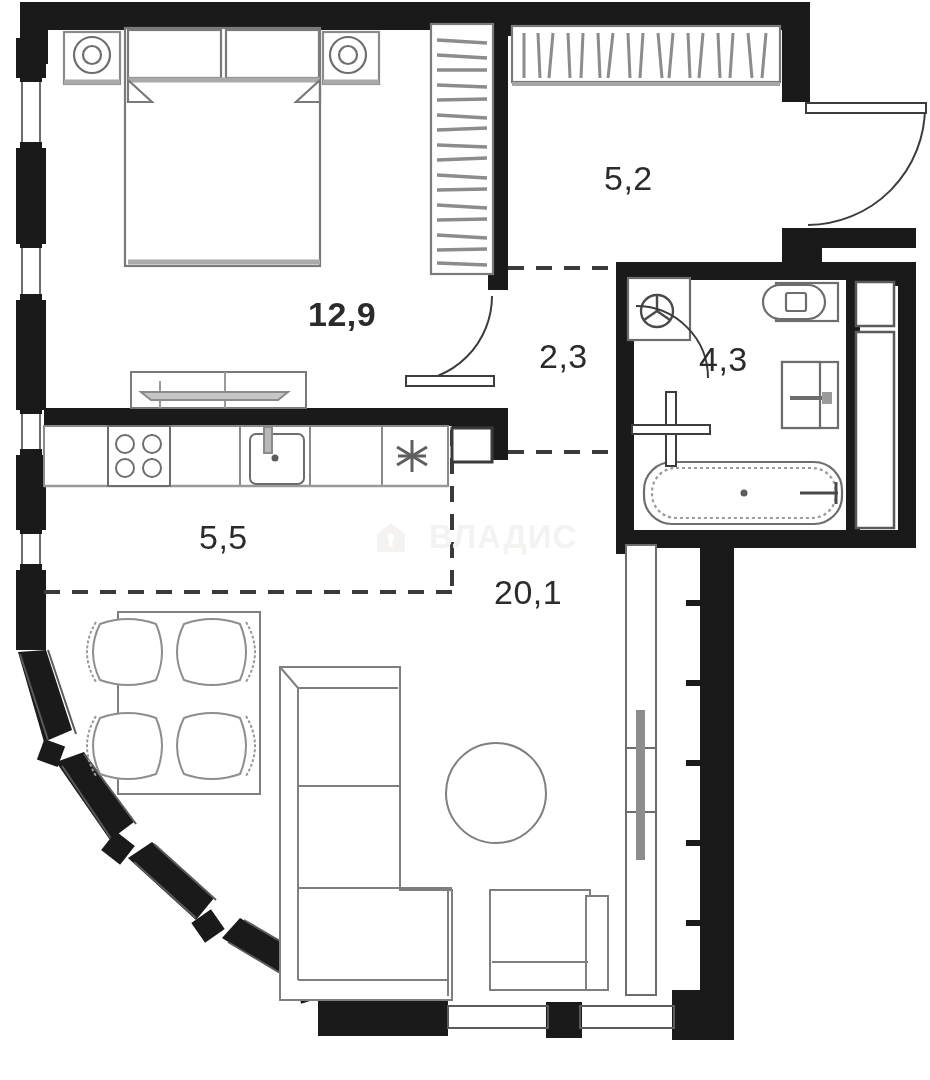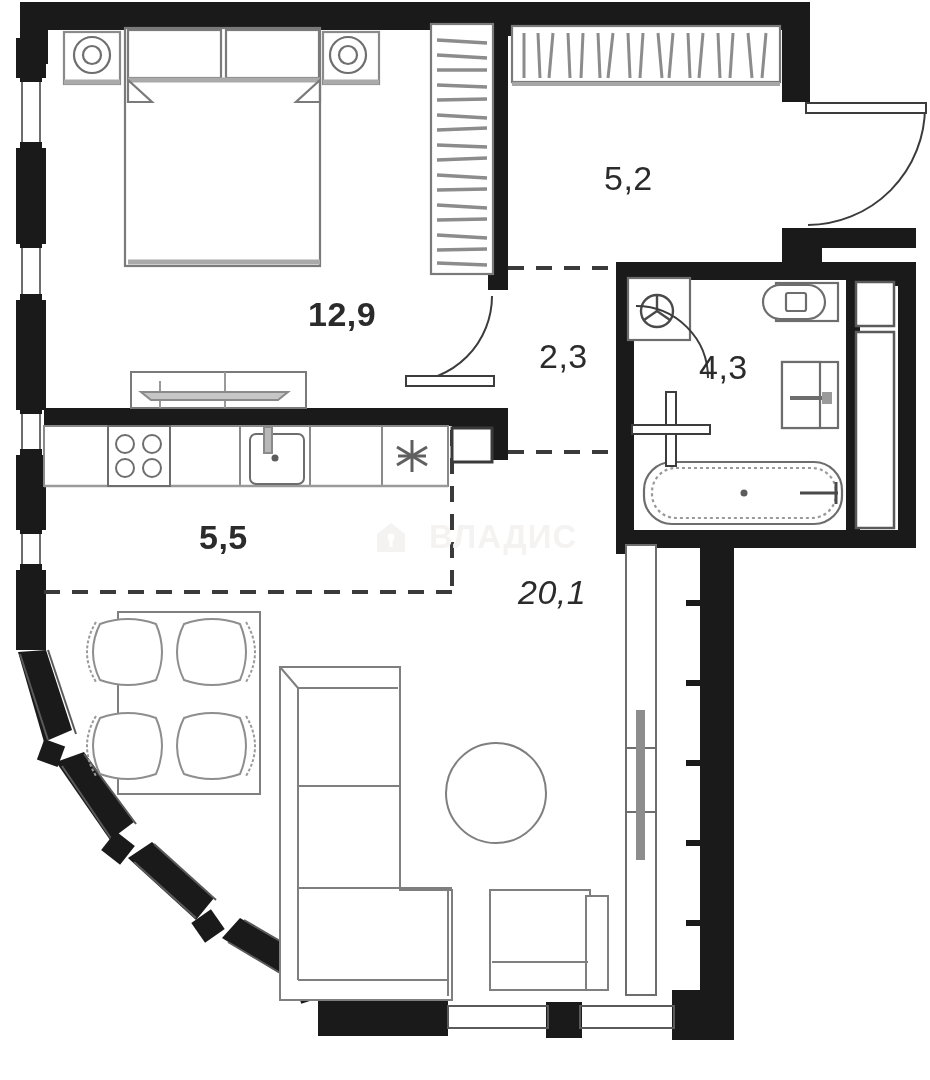--- a/index.html
+++ b/index.html
@@ -379,25 +379,25 @@
     </g>
 
   </svg>
 
   <div class="room-label" style="left:308px; top:295px;font-weight:bold;">12,9</div>
 
   <div class="room-label" style="left:604px; top:145px;margin-top:14px;">5,2</div>
 
   <div class="room-label" style="left:539px; top:337px;">2,3</div>
 
-  <div class="room-label" style="left:699px; top:348px;">4,3</div>
-
-  <div class="room-label" style="left:199px; top:518px;font-weight:bold;">5,5</div>
-
-  <div class="room-label" style="left:518px; top:573px;font-style:italic;">20,1</div>
+  <div class="room-label" style="left:699px; top:340px;">4,3</div>
+
+  <div class="room-label" style="left:199px; top:518px;">5,5</div>
+
+  <div class="room-label" style="left:494px; top:573px;">20,1</div>
 
   <div class="watermark" style="left:374px; top:518px;">
     <svg width="34" height="34" viewBox="0 0 34 34">
       <path d="M17 3 L31 14 L31 32 L3 32 L3 14 Z" fill="#f4f3f2"></path>
       <circle cx="17" cy="17" r="3.4" fill="#ffffff"></circle>
       <rect x="15.4" y="19" width="3.2" height="8" fill="#ffffff"></rect>
     </svg>
     <span class="watermark-text">ВЛАДИС</span>
   </div>
 

